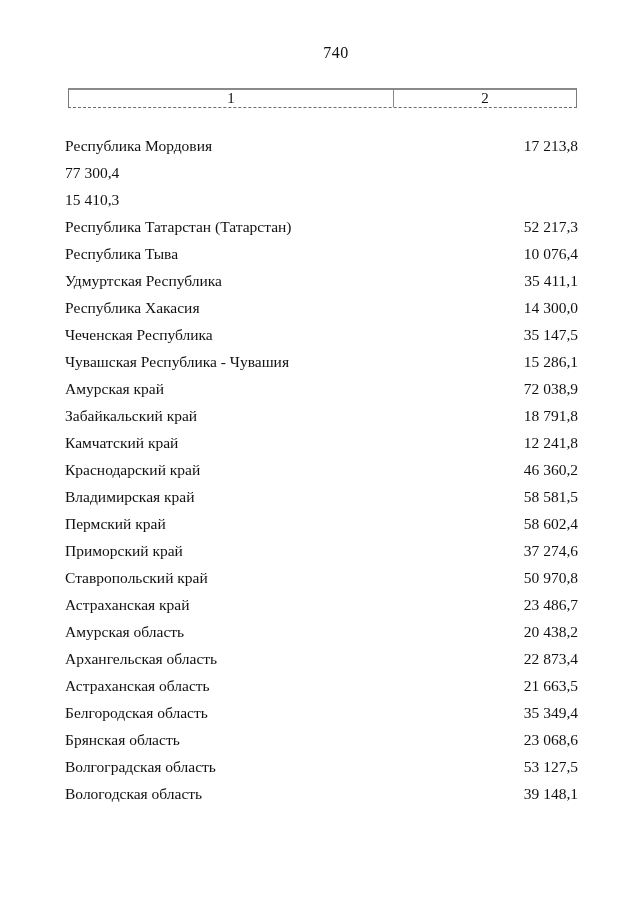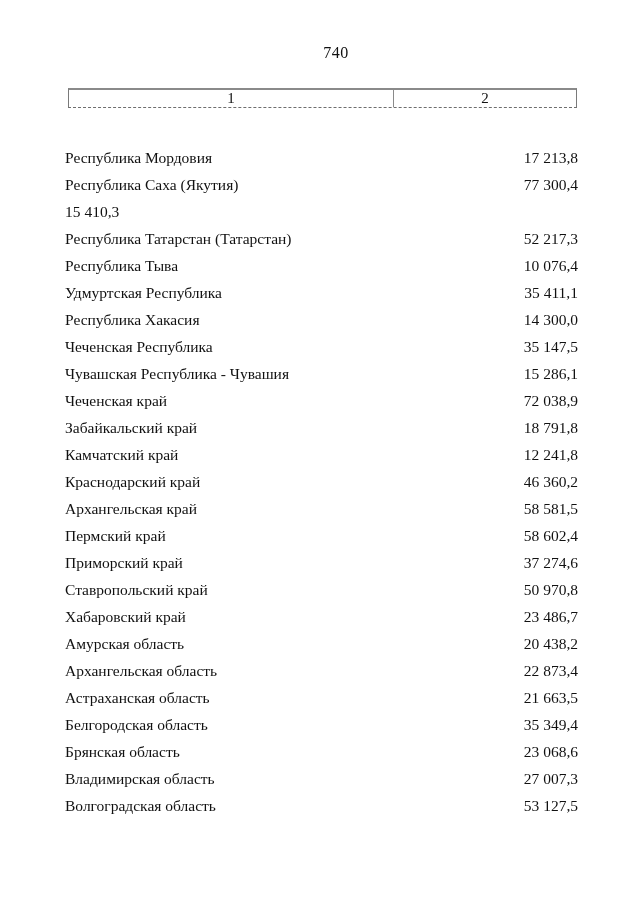--- a/index.html
+++ b/index.html
@@ -46,21 +46,21 @@
   }
   .th.col1 {
     width: 325px;
     border-right: 1px solid #8a8a8a;
   }
   .th.col2 {
     flex: 1;
   }
   .table-body {
     position: absolute;
-    top: 144px;
+    top: 132px;
     left: 65px;
     width: 513px;
   }
   .row {
     height: 27px;
     display: flex;
     align-items: center;
     justify-content: space-between;
     font-size: 15.5px;
     white-space: nowrap;
@@ -81,21 +81,20 @@
   <div class="th col1">1</div>
   <div class="th col2">2</div>
 </div>
 
 <div class="table-body" id="table-body">
     <div class="row">
       <span class="region-name">Республика Мордовия</span>
       <span class="region-value">17 213,8</span>
     </div>
     <div class="row">
-      <span class="region-name">Республика Саха (Якутия)</span>
       <span class="region-value">77 300,4</span>
     </div>
     <div class="row">
       <span class="region-value">15 410,3</span>
     </div>
     <div class="row">
       <span class="region-name">Республика Татарстан (Татарстан)</span>
       <span class="region-value">52 217,3</span>
     </div>
     <div class="row">
@@ -112,53 +111,53 @@
     </div>
     <div class="row">
       <span class="region-name">Чеченская Республика</span>
       <span class="region-value">35 147,5</span>
     </div>
     <div class="row">
       <span class="region-name">Чувашская Республика - Чувашия</span>
       <span class="region-value">15 286,1</span>
     </div>
     <div class="row">
-      <span class="region-name">Чеченская край</span>
+      <span class="region-name">Амурская край</span>
       <span class="region-value">72 038,9</span>
     </div>
     <div class="row">
       <span class="region-name">Забайкальский край</span>
       <span class="region-value">18 791,8</span>
     </div>
     <div class="row">
       <span class="region-name">Камчатский край</span>
       <span class="region-value">12 241,8</span>
     </div>
     <div class="row">
       <span class="region-name">Краснодарский край</span>
       <span class="region-value">46 360,2</span>
     </div>
     <div class="row">
-      <span class="region-name">Архангельская край</span>
+      <span class="region-name">Владимирская край</span>
       <span class="region-value">58 581,5</span>
     </div>
     <div class="row">
       <span class="region-name">Пермский край</span>
       <span class="region-value">58 602,4</span>
     </div>
     <div class="row">
       <span class="region-name">Приморский край</span>
       <span class="region-value">37 274,6</span>
     </div>
     <div class="row">
       <span class="region-name">Ставропольский край</span>
       <span class="region-value">50 970,8</span>
     </div>
     <div class="row">
-      <span class="region-name">Хабаровский край</span>
+      <span class="region-name">Астраханская край</span>
       <span class="region-value">23 486,7</span>
     </div>
     <div class="row">
       <span class="region-name">Амурская область</span>
       <span class="region-value">20 438,2</span>
     </div>
     <div class="row">
       <span class="region-name">Архангельская область</span>
       <span class="region-value">22 873,4</span>
     </div>
@@ -168,20 +167,20 @@
     </div>
     <div class="row">
       <span class="region-name">Белгородская область</span>
       <span class="region-value">35 349,4</span>
     </div>
     <div class="row">
       <span class="region-name">Брянская область</span>
       <span class="region-value">23 068,6</span>
     </div>
     <div class="row">
-      <span class="region-name">Владимирская область</span>
-      <span class="region-value">27 007,3</span>
+      <span class="region-name">Волгоградская область</span>
+      <span class="region-value">53 127,5</span>
     </div>
     <div class="row">
-      <span class="region-name">Волгоградская область</span>
-      <span class="region-value">53 127,5</span>
+      <span class="region-name">Вологодская область</span>
+      <span class="region-value">39 148,1</span>
     </div>
   </div>
 
 </body></html>

